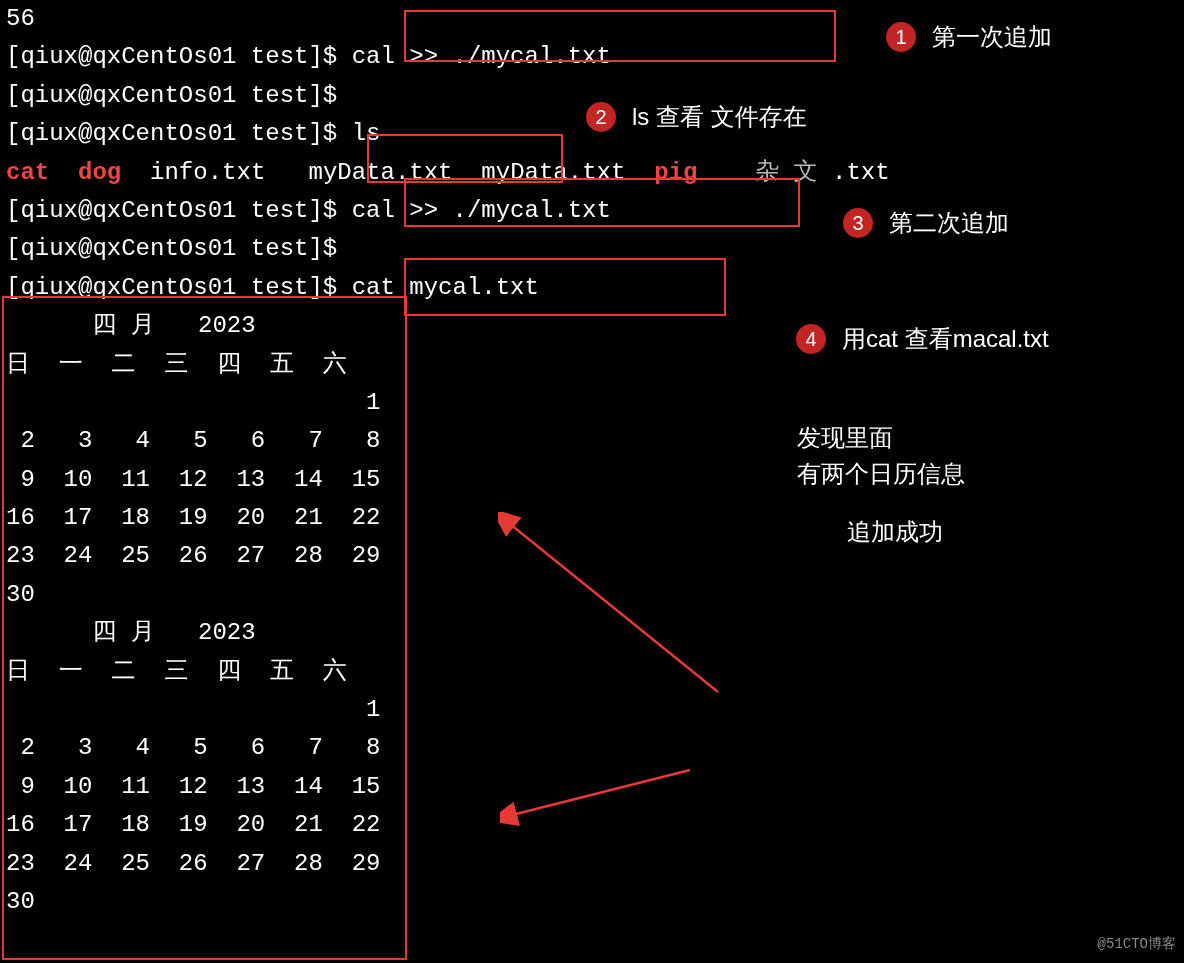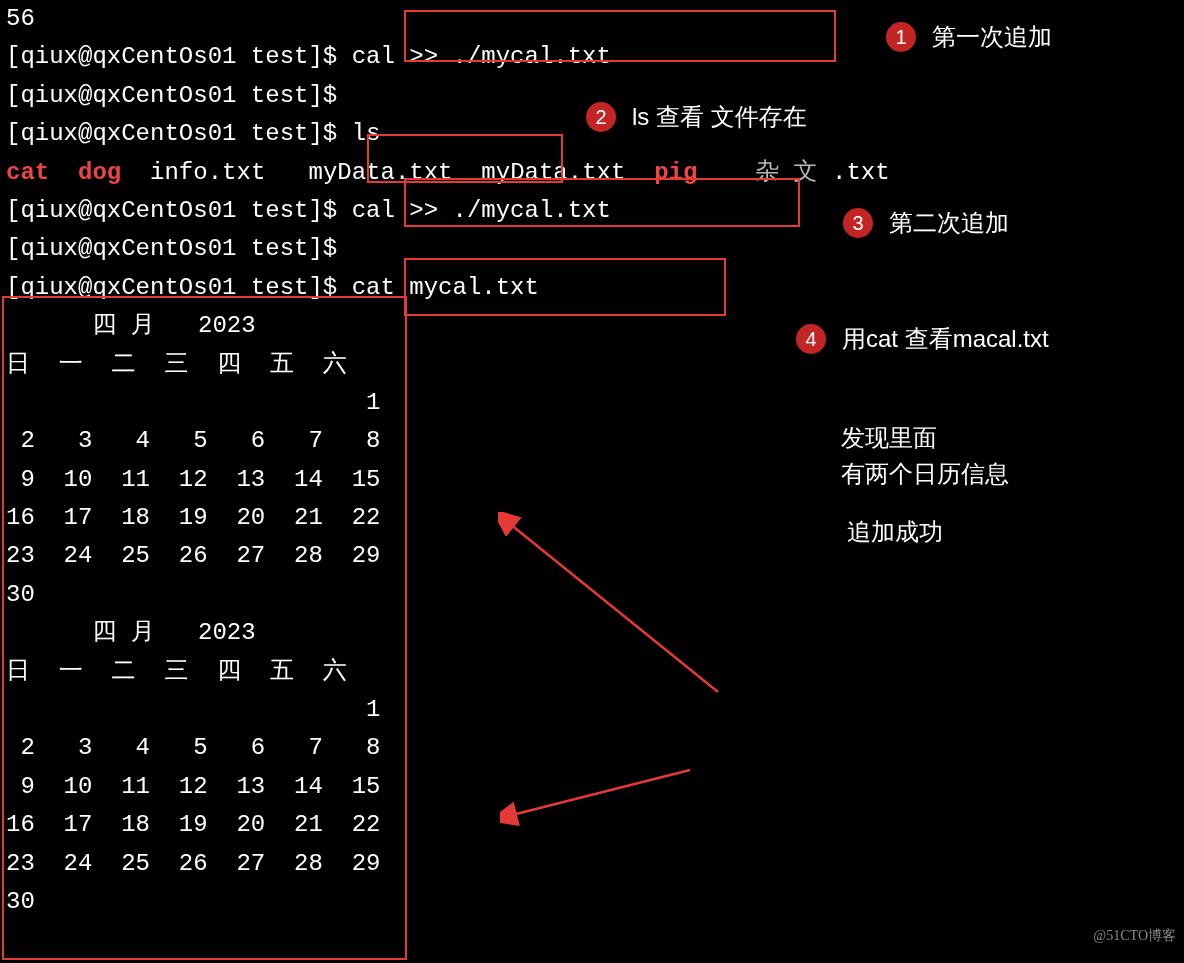--- a/index.html
+++ b/index.html
@@ -68,24 +68,24 @@
     font-family: Consolas, 'Courier New', monospace;
   }
   .arrow {
     position: absolute;
     z-index: 4;
     pointer-events: none;
   }
   .watermark {
     position: absolute;
     right: 8px;
-    bottom: 16px;
+    bottom: 8px;
     font-size: 14px;
     color: #888;
-    font-family: Liberation Serif, serif;
+    font-family: Liberation Mono, monospace;
     z-index: 10;
   }
 </style>
 </head>
 <body>
 
 <div class="term-line"><span>56</span></div>
 
 <div class="term-line"><span>[qiux@qxCentOs01 test]$ </span><span>cal &gt;&gt; ./mycal.txt</span></div>
 
@@ -138,21 +138,21 @@
 <div class="anno" style="left:843px; top:204px">
   <span class="badge">3</span>
   <span class="anno-text">第二次追加</span>
 </div>
 
 <div class="anno" style="left:796px; top:320px">
   <span class="badge">4</span>
   <span class="anno-text">用cat 查看macal.txt</span>
 </div>
 
-<div class="anno-block" style="left:841px; top:420px">
+<div class="anno-block" style="left:797px; top:420px">
   <div>发现里面</div>
   <div>有两个日历信息</div>
 </div>
 
 <div class="anno-block" style="left:847px; top:514px">
   <div>追加成功</div>
 </div>
 
 <svg class="arrow" style="left:498px; top:512px" width="230" height="190">
   <defs>

